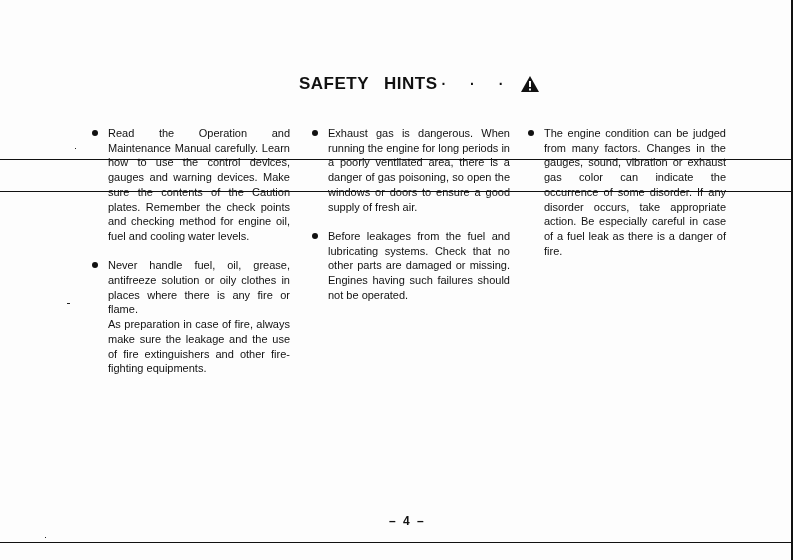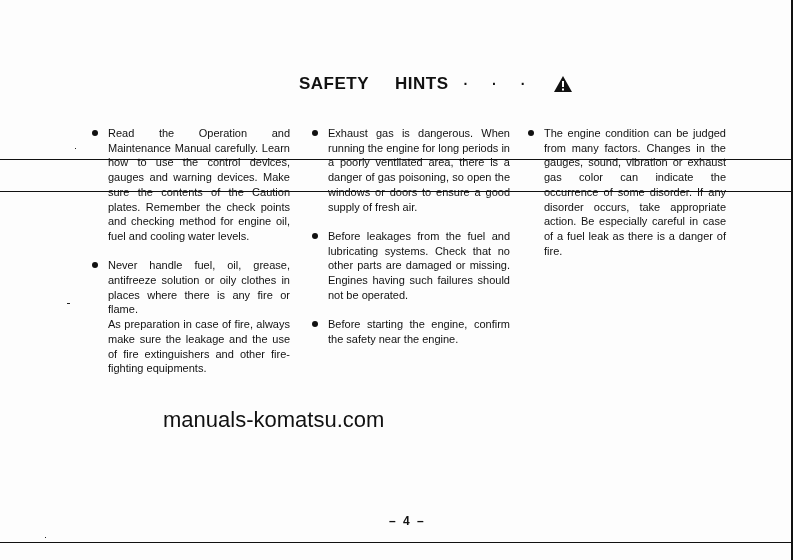--- a/index.html
+++ b/index.html
@@ -9,21 +9,21 @@
     font-family: "Liberation Sans", "DejaVu Sans", sans-serif;
   }
   .page { position: absolute; left: 0; top: 0; width: 793px; height: 560px; }
   .right-border { position: absolute; left: 791px; top: 0; width: 2px; height: 560px; background: #111; }
   .hline { position: absolute; left: 0; width: 793px; height: 1px; background: #111; }
   .hline.l1 { top: 159px; }
   .hline.l2 { top: 191px; }
   .hline.l3 { top: 542px; height: 1px; }
   .title {
     position: absolute; left: 299px; top: 74px; font-weight: bold; font-size: 17px;
-    letter-spacing: 0.5px; display: flex; align-items: center; gap: 12px;
+    letter-spacing: 0.5px; display: flex; align-items: center; gap: 1px;
   }
   .title .t1 { margin-right: 14px; }
   .title .dots { letter-spacing: 10px; margin-left: 3px; font-size: 14px; }
   .title .warn { margin-left: 6px; display: inline-block; width: 20px; height: 18px; }
   .col { position: absolute; top: 126px; width: 200px; font-size: 11px; line-height: 14.7px; }
   .col1 { left: 90px; }
   .col2 { left: 310px; }
   .col3 { left: 526px; }
   .item { position: relative; padding-left: 18px; margin-bottom: 14.7px; text-align: justify; }
   .item .bullet { position: absolute; left: 2px; top: 4px; width: 6px; height: 6px; border-radius: 50%; background: #111; }
@@ -75,28 +75,23 @@
 
   <div class="col col2">
     <div class="item">
       <span class="bullet"></span>
       <p>Exhaust gas is dangerous. When running the engine for long periods in a poorly ventilated area, there is a danger of gas poisoning, so open the windows or doors to ensure a good supply of fresh air.</p>
     </div>
     <div class="item">
       <span class="bullet"></span>
       <p>Before leakages from the fuel and lubricating systems. Check that no other parts are damaged or missing. Engines having such failures should not be operated.</p>
     </div>
-    <div class="item">
-      <span class="bullet"></span>
-      <p>Before starting the engine, confirm the safety near the engine.</p>
-    </div>
   </div>
 
   <div class="col col3">
     <div class="item">
       <span class="bullet"></span>
       <p>The engine condition can be judged from many factors. Changes in the gauges, sound, vibration or exhaust gas color can indicate the occurrence of some disorder. If any disorder occurs, take appropriate action. Be especially careful in case of a fuel leak as there is a danger of fire.</p>
     </div>
   </div>
 
-  <div class="watermark">manuals-komatsu.com</div>
   <div class="pagenum">– 4 –</div>
 </div>
 
 </body></html>

